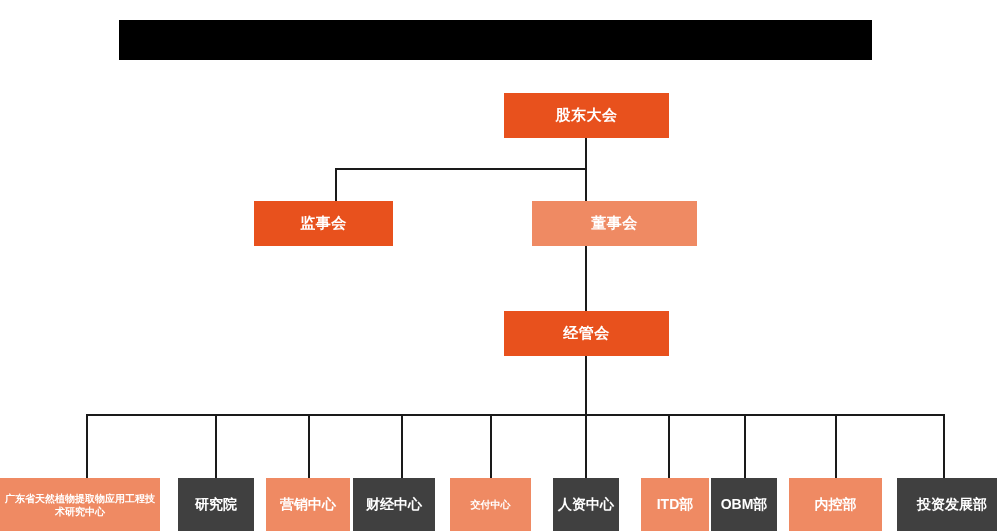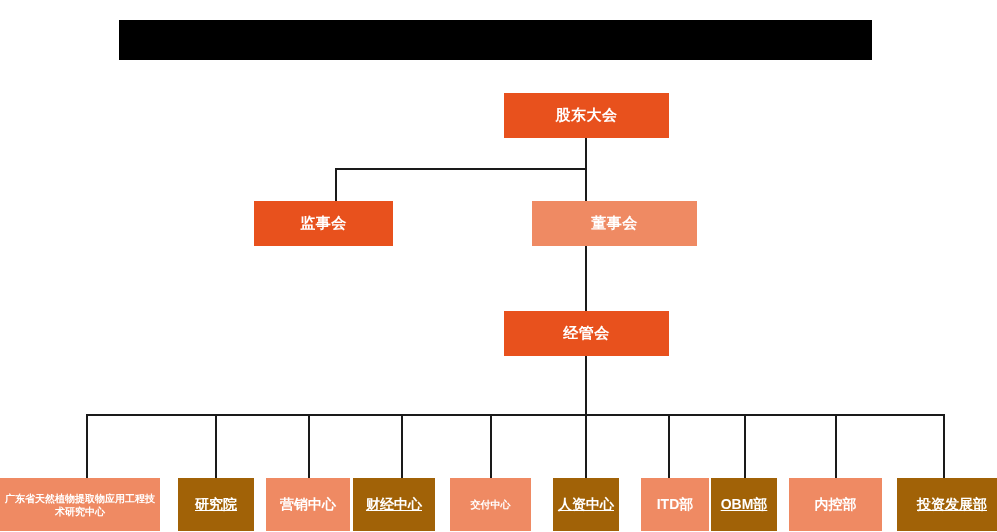--- a/index.html
+++ b/index.html
@@ -45,21 +45,21 @@
 
   .dept{
     position:absolute;
     top:478px;height:53px;
     box-sizing:border-box;
     display:flex;align-items:center;justify-content:center;
     text-align:center;color:#fff;font-weight:bold;
     line-height:1.3;
     z-index:3;
   }
-  .dept.dark{background:#a16207;text-decoration:underline;}
+  .dept.dark{background:#404040;}
   .dept.light{background:#ef8a63;}
 
   .d0{left:0px;  width:160px;font-size:10px;padding:0 5px;}
   .d1{left:178px;width:76px; font-size:14px;}
   .d2{left:266px;width:84px; font-size:14px;}
   .d3{left:353px;width:82px; font-size:14px;}
   .d4{left:450px;width:81px; font-size:10px;}
   .d5{left:553px;width:66px; font-size:14px;}
   .d6{left:641px;width:68px; font-size:14px;}
   .d7{left:711px;width:66px; font-size:14px;}

